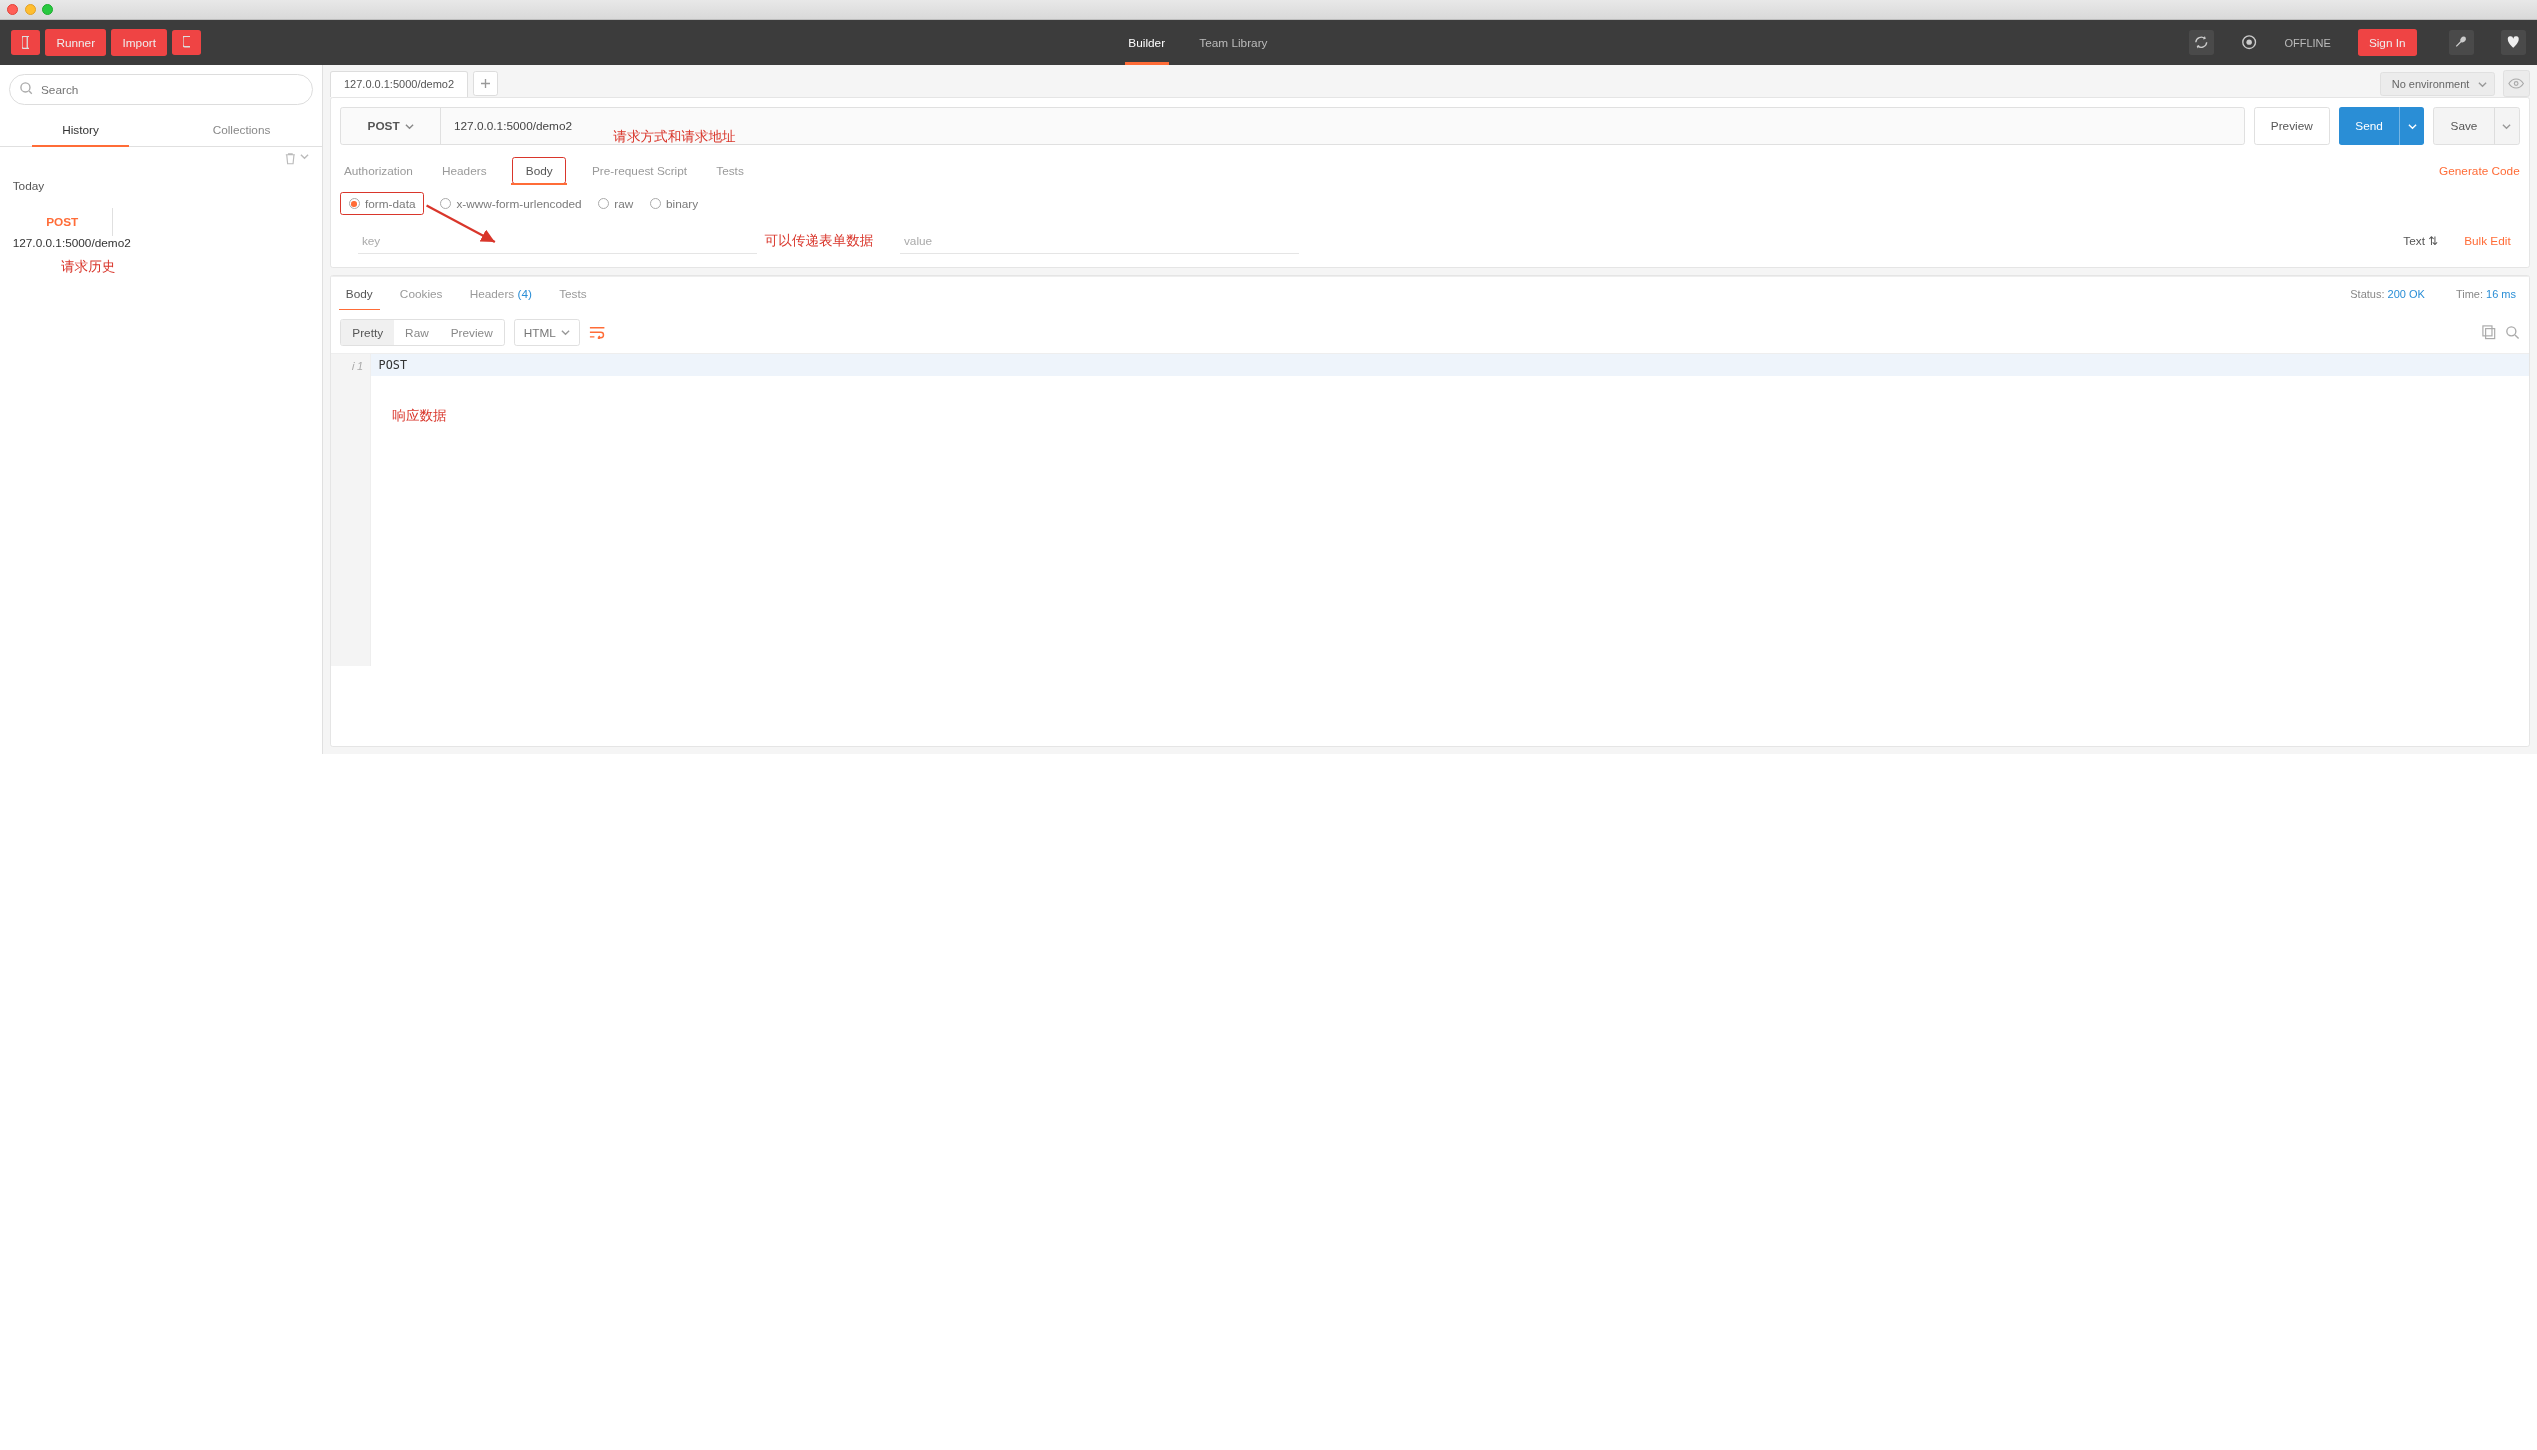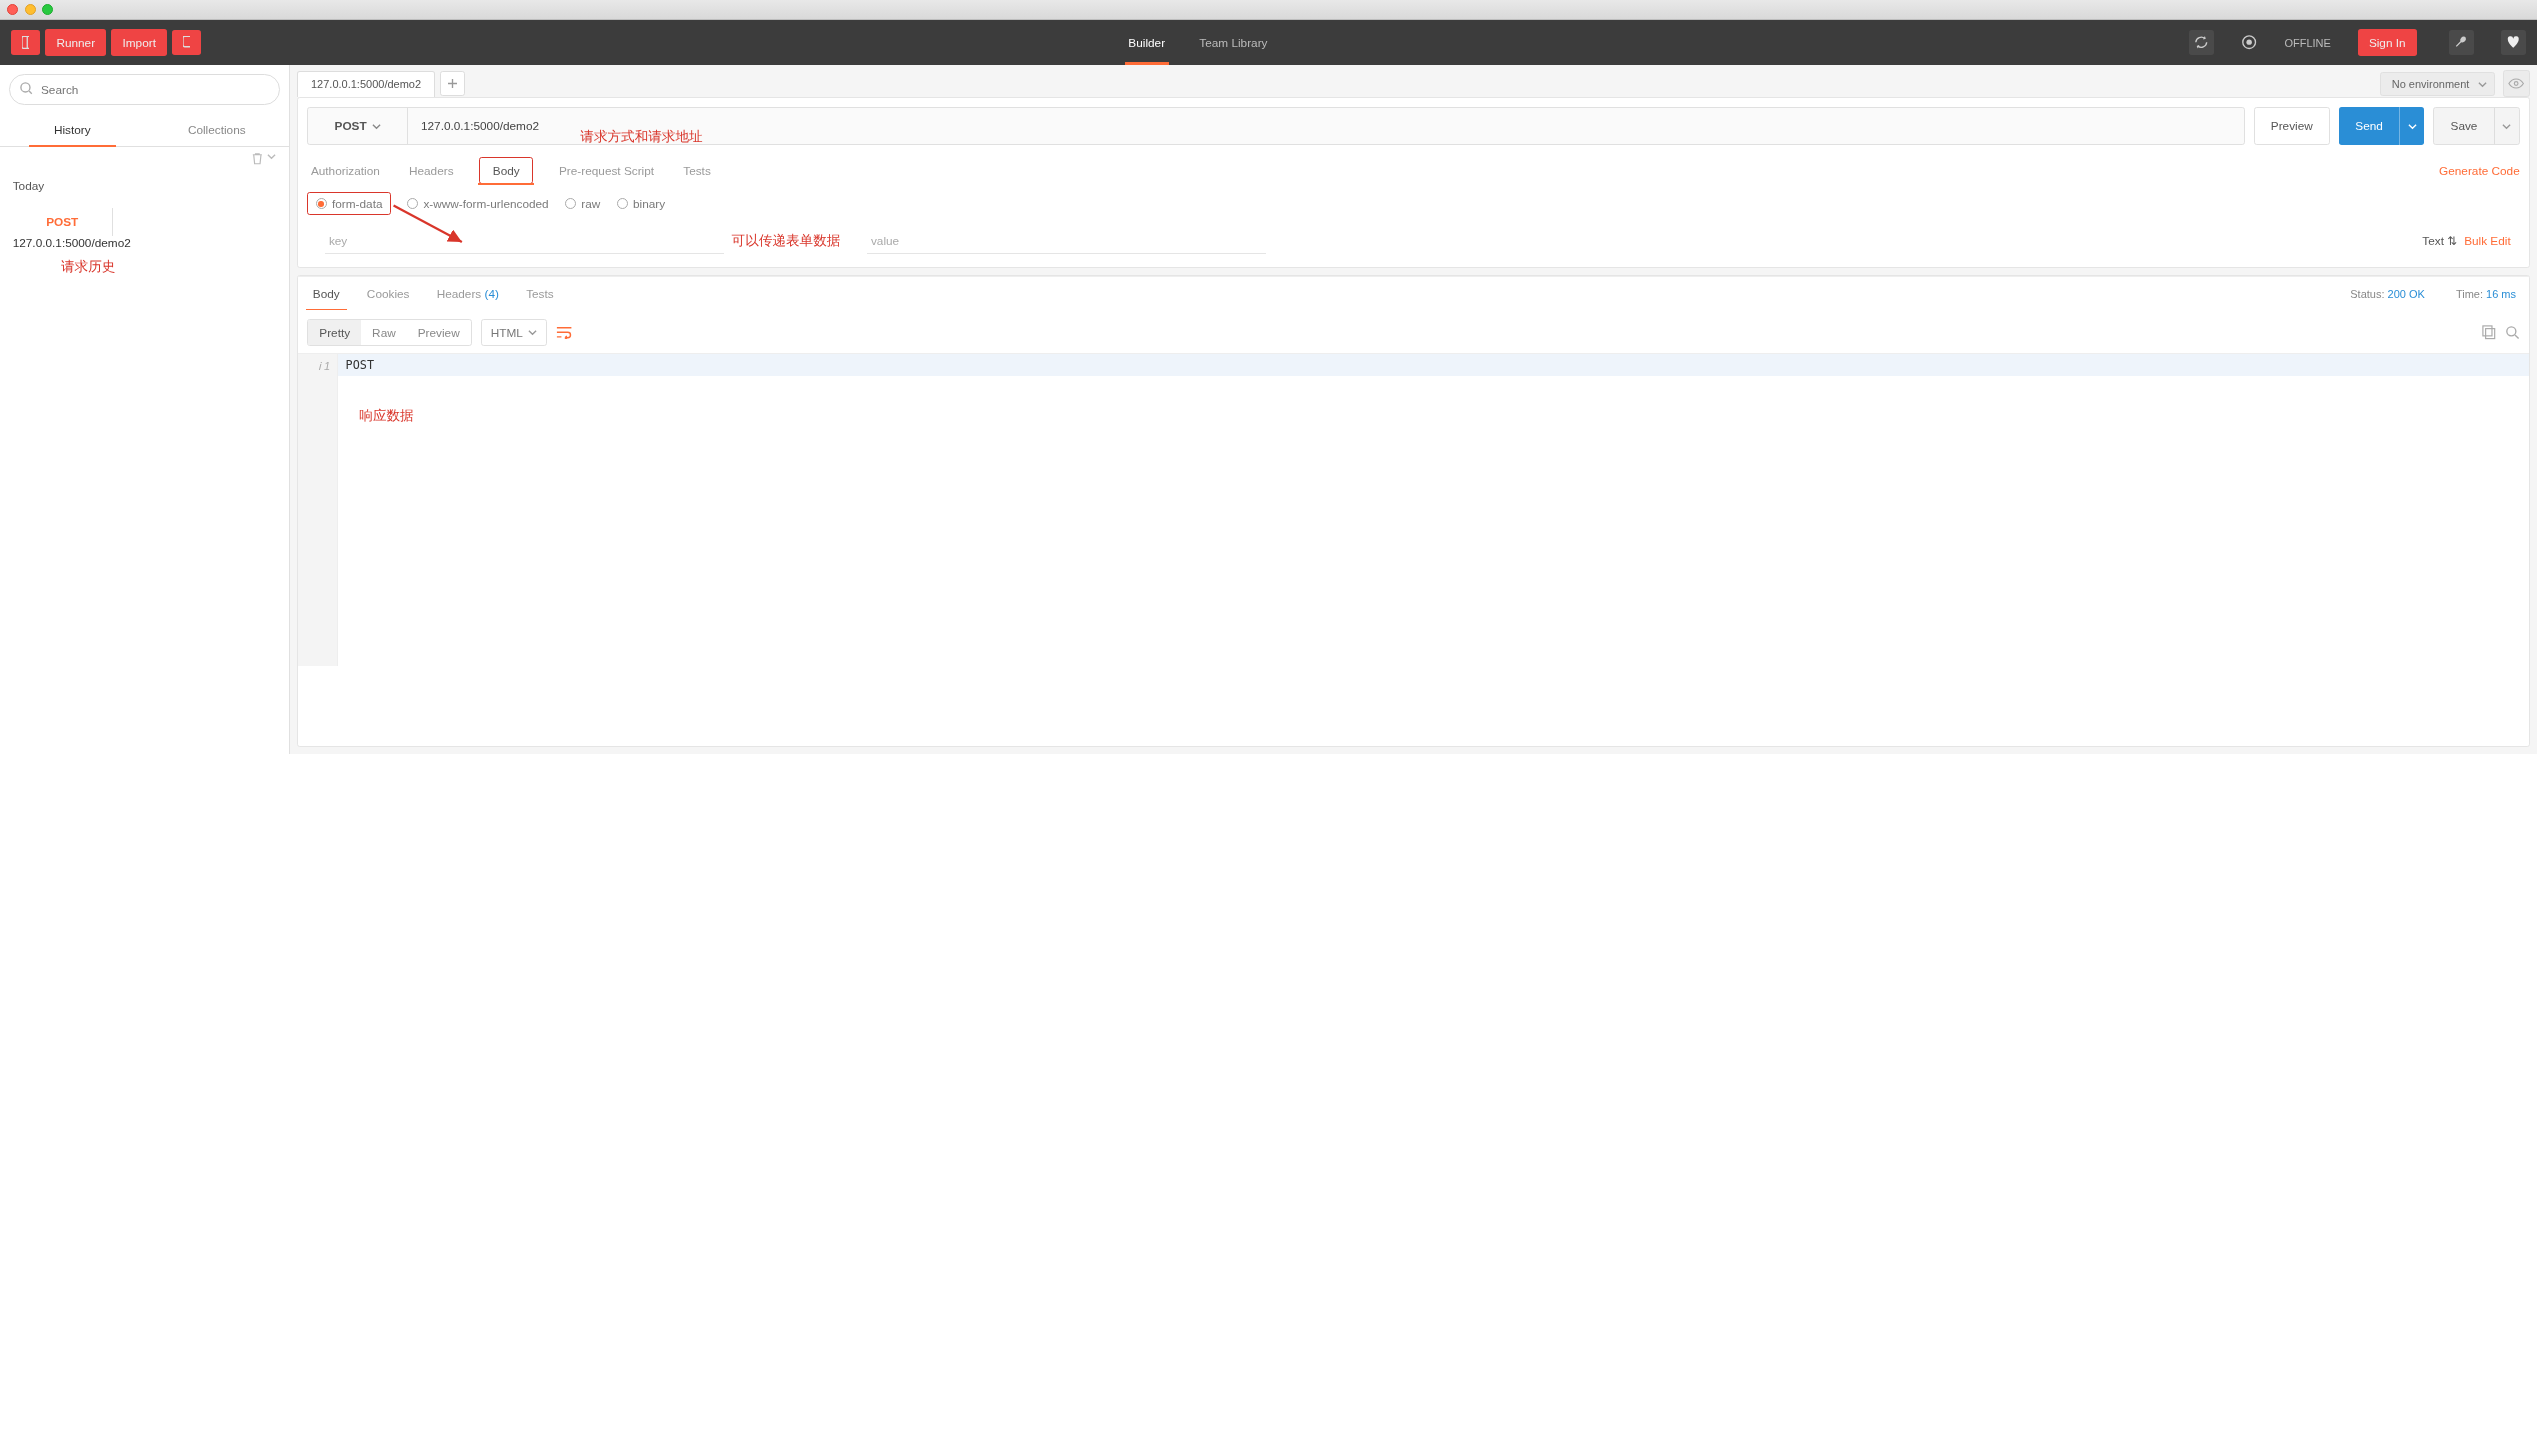--- a/index.html
+++ b/index.html
@@ -20,21 +20,21 @@
 .tb-tab{color:#bbb;padding:0 3.6px;height:100%;display:flex;align-items:center;position:relative;}
 .tb-tab.active{color:#fff;}
 .tb-tab.active::after{content:"";position:absolute;left:0;right:0;bottom:0;height:2.7px;background:#ff6c37;}
 .tb-right{display:flex;align-items:center;gap:27px;}
 .tb-status{color:#bbb;font-size:11px;}
 .tb-sq{width:25px;height:25px;background:#4a4a4a;border-radius:2.7px;display:flex;align-items:center;justify-content:center;}
 
 .main{display:flex;height:calc(754px - 20px - 45px);}
 
 
-.sidebar{width:290px;border-right:0.9px solid #e0e0e0;display:flex;flex-direction:column;}
+.sidebar{width:323px;border-right:0.9px solid #e0e0e0;display:flex;flex-direction:column;}
 .search-wrap{padding:9px;}
 .search{width:100%;height:31px;border:0.9px solid #ddd;border-radius:15.4px;padding:0 12.7px 0 31px;font-size:11.8px;color:#888;background:#fff;}
 .search-rel{position:relative;}
 .search-ico{position:absolute;left:11px;top:8.2px;color:#aaa;}
 .sidetabs{display:flex;height:33px;border-bottom:0.9px solid #e0e0e0;}
 .sidetab{flex:1;display:flex;align-items:center;justify-content:center;color:#888;position:relative;}
 .sidetab.active{color:#333;}
 .sidetab.active::after{content:"";position:absolute;left:20%;right:20%;bottom:-0.9px;height:1.8px;background:#ff6c37;}
 .trashrow{display:flex;justify-content:flex-end;padding:5.4px 12.7px;color:#bbb;}
 .section-hd{padding:9px 12.7px;color:#555;font-size:11.8px;}
@@ -75,21 +75,21 @@
 .genlink{margin-left:auto;color:#ff6c37;font-size:11.8px;}
 
 .bodytypes{display:flex;align-items:center;gap:16.3px;padding:3.6px 9px 7.3px 9px;}
 .radio{display:flex;align-items:center;gap:5.4px;color:#7a7a7a;font-size:11.8px;}
 .radio .r{width:11px;height:11px;border:0.9px solid #aaa;border-radius:50%;display:inline-block;position:relative;}
 .radio.sel .r::after{content:"";position:absolute;inset:1.8px;border-radius:50%;background:#ff6c37;}
 .radio.boxedr{border:1.8px solid #d9362b;border-radius:2.7px;padding:3.6px 7.3px;}
 
 .kvrow{display:flex;padding:5.4px 18px 12.7px 27px;align-items:center;position:relative;}
 .kvcell{flex:0 0 399px;border-bottom:0.9px solid #e5e5e5;padding:5.4px 3.6px;color:#aaa;font-size:11.8px;}
-.kv-right{margin-left:auto;display:flex;gap:7px;align-items:flex-end;}
+.kv-right{margin-left:auto;display:flex;gap:26px;align-items:flex-end;}
 .txtsel{color:#555;font-size:11.8px;}
 .bulk{color:#ff6c37;font-size:11.8px;}
 .arrow{position:absolute;left:91px;top:-22px;pointer-events:none;}
 .arrow svg{overflow:visible;}
 .form-annot{color:#d9362b;font-size:13.6px;margin-left:7.3px;}
 
 
 .resptabs{display:flex;align-items:center;padding:0 12.7px;height:36px;gap:23.6px;border-top:0.9px solid #eee;}
 .resptab{color:#9a9a9a;font-size:11.8px;position:relative;padding:9px 1.8px;}
 .resptab.active{color:#555;}

